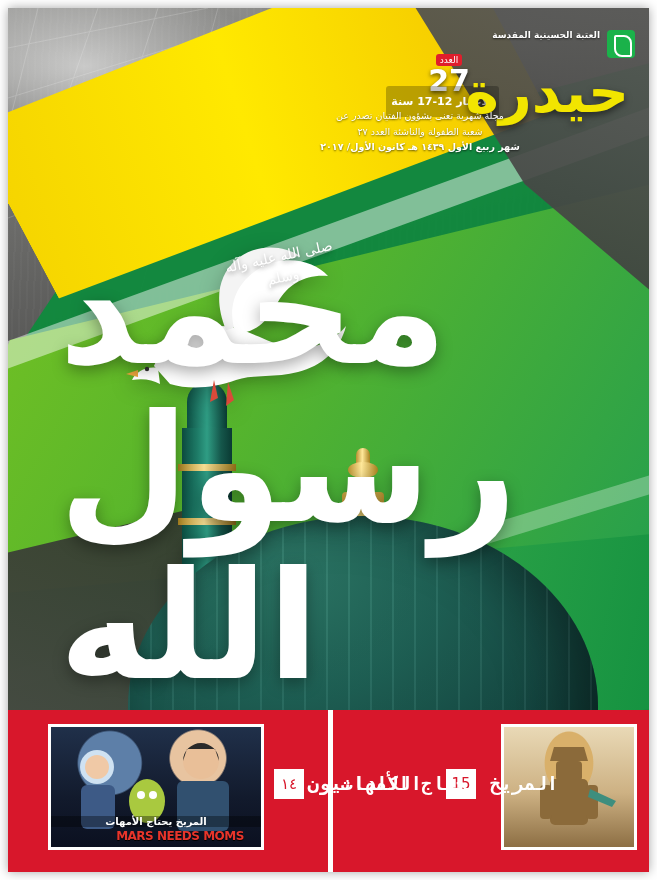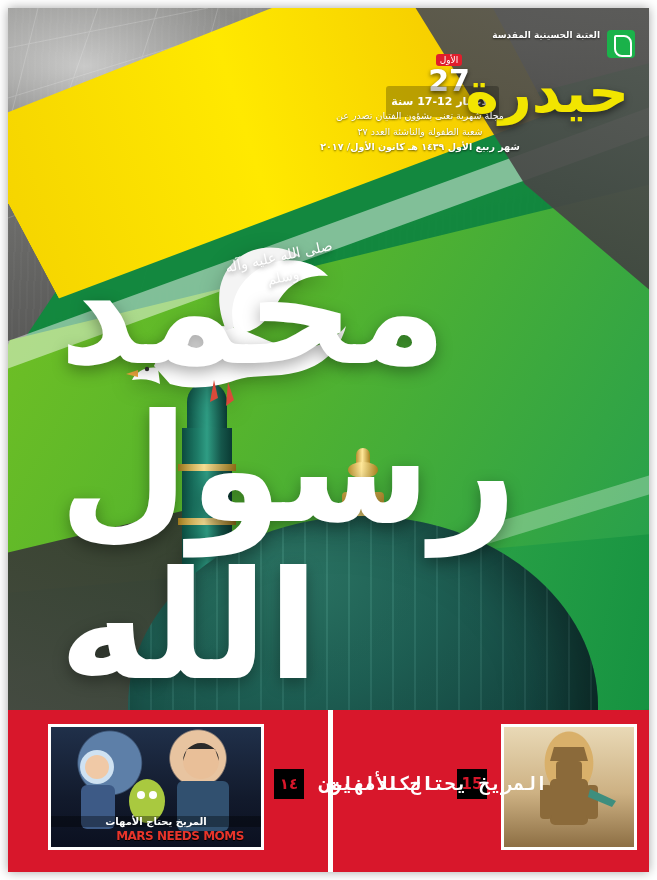--- a/index.html
+++ b/index.html
@@ -397,29 +397,29 @@
     align-self: center;
     margin-right: 14px;
     white-space: nowrap;
     direction: rtl;
     font-family: Liberation Mono, monospace;
   }
   .page-num {
     align-self: center;
     width: 30px;
     height: 30px;
-    background: #000000;
+    background: #ffffff;
     color: #d8172b;
     font-size: 15px;
-    font-weight: bold;
+    font-weight: normal;
     display: flex;
     align-items: center;
     justify-content: center;
     margin-left: 10px;
-    margin-right: 14px;
+    margin-right: 25px;
     flex: none;
   }
 
   
   .mars-art {
     position: absolute;
     inset: 0;
     background:
       radial-gradient(circle at 28% 30%, #5d7fa8 0 18%, rgba(0,0,0,0) 19%),
       radial-gradient(circle at 70% 26%, #e8c4a0 0 16%, rgba(0,0,0,0) 17%),
@@ -526,21 +526,21 @@
     <div class="calligraphy-sub">صلى الله عليه وآله وسلم</div>
 
     <div class="masthead">
 
       <div class="publisher-logo">
         <div class="publisher-mark"></div>
         <div class="publisher-name">العتبة الحسينية المقدسة</div>
       </div>
 
       <div class="issue-badge">
-        <div class="issue-label">الأول</div>
+        <div class="issue-label">العدد</div>
         <div class="issue-number">27</div>
       </div>
 
       <div class="age-range">للأعمار 12-17 سنة</div>
 
       <div class="magazine-title">حيدرة</div>
 
       <div class="subtitle-block">
         <div>مجلة شهرية تعنى بشؤون الفتيان تصدر عن</div>
         <div>شعبة الطفولة والناشئة  العدد ٢٧</div>

